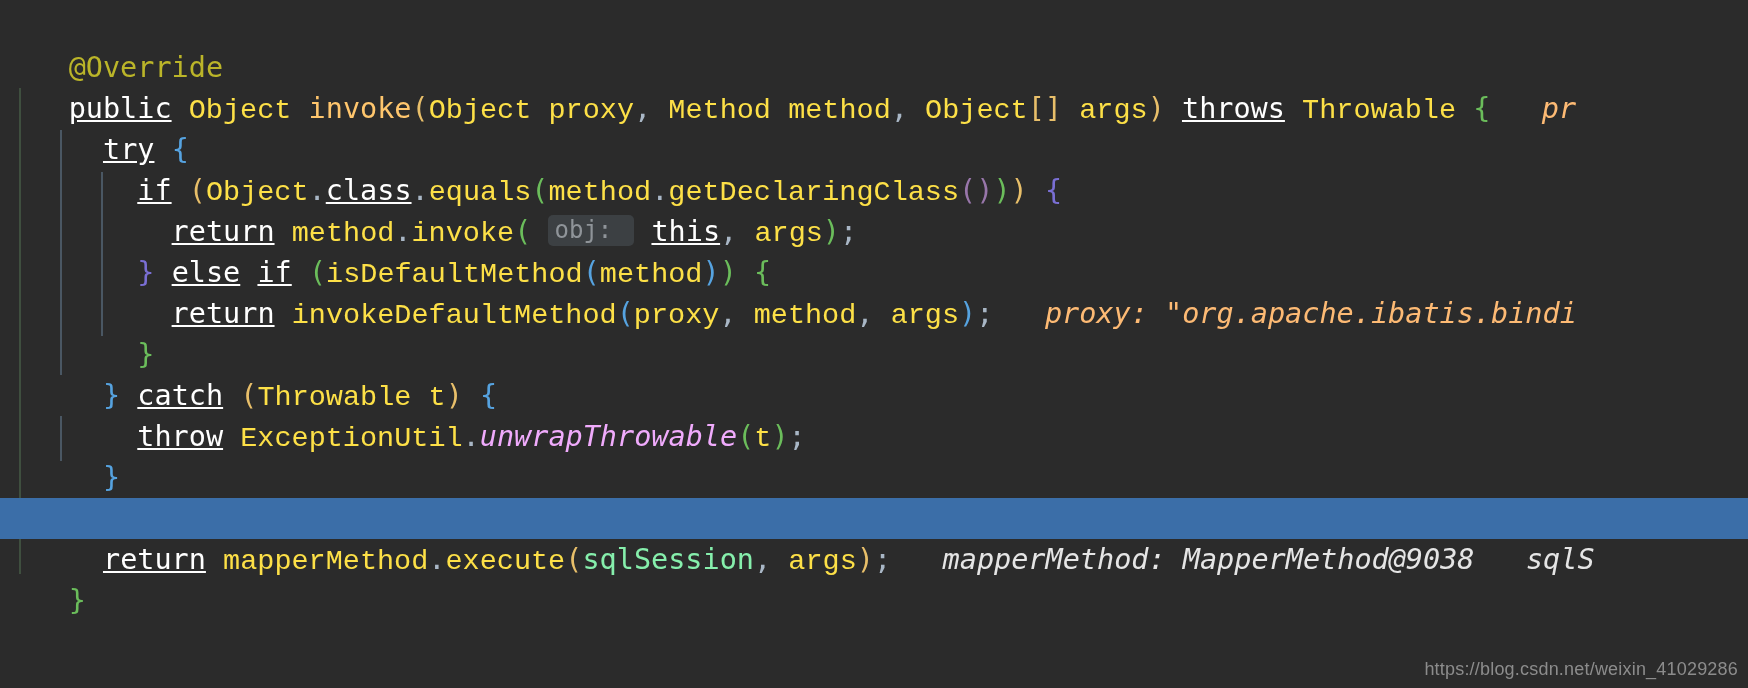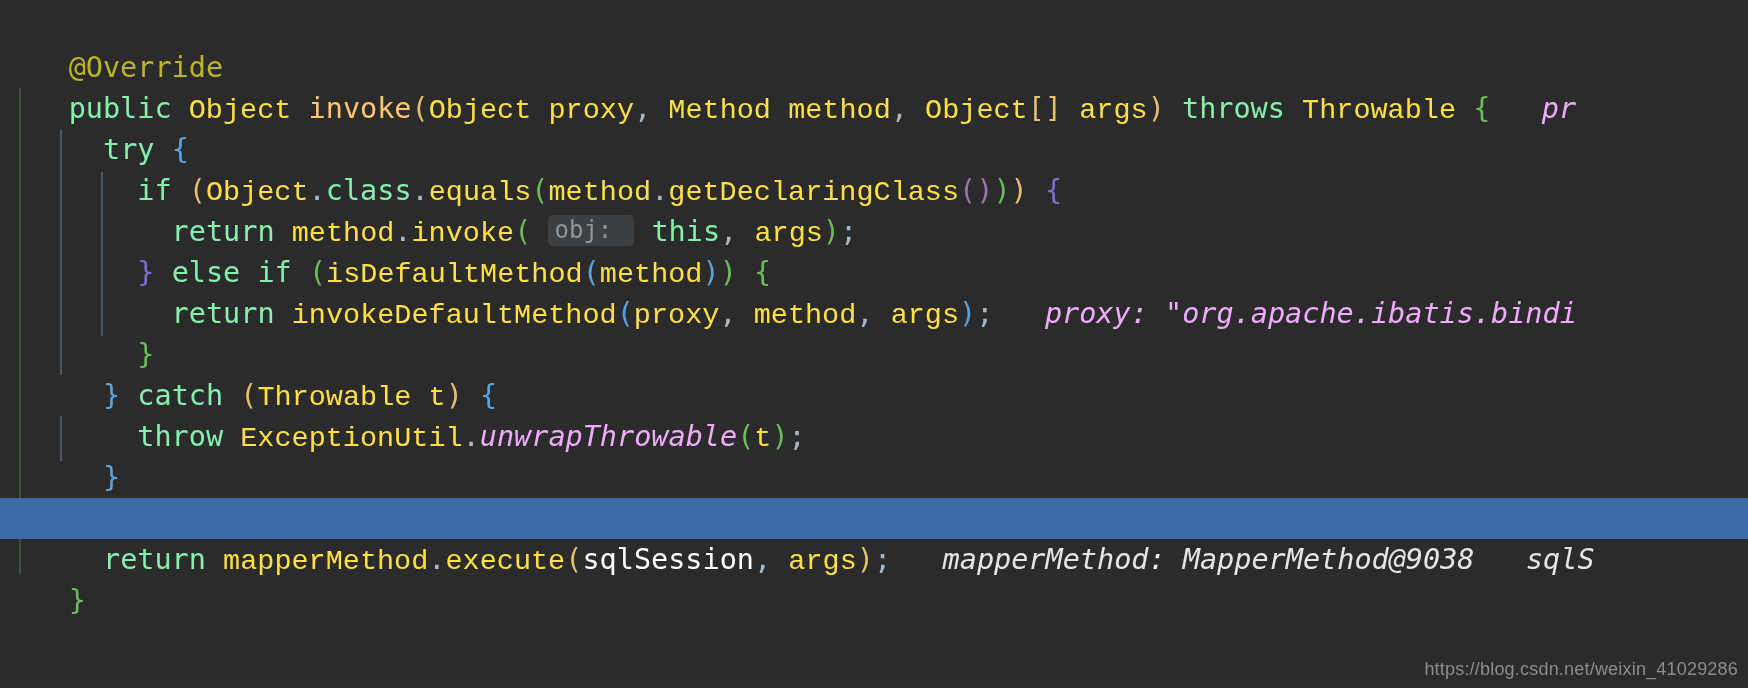--- a/index.html
+++ b/index.html
@@ -46,38 +46,38 @@
   }
   .line .txt {
     display: inline-block;
     white-space: pre;
   }
   .line.selected {
     background: #3b6ea8;
   }
 
   
-  .k    { color: #86efac; }            
+  .k    { color: #ffffff; text-decoration: underline; }            
   .id   { color: #fde047; font-family: Liberation Mono, monospace; }            
   .ann  { color: #bbb529; }            
   .mth  { color: #ffc66d; }            
-  .fld  { color: #ffffff; }            
+  .fld  { color: #86efac; }            
   .stat { color: #f0abfc; font-style: italic; }  
   .p1   { color: #e8bf6a; }            
   .p2   { color: #56a3e0; }            
   .p3   { color: #6bbd5b; }            
   .p4   { color: #9876aa; }            
   .br1  { color: #6bbd5b; }            
   .br2  { color: #56a3e0; }            
   .br3  { color: #7a6fd4; }            
   .op   { color: #a9b7c6; }
 
   
   .hint {
-    color: #f0abfc;
+    color: #fdba74;
     font-style: italic;
   }
   .line.selected .hint {
     color: #e5e5e5;
   }
 
   
   .chip {
     background: #3c4043;
     color: #8f9499;

